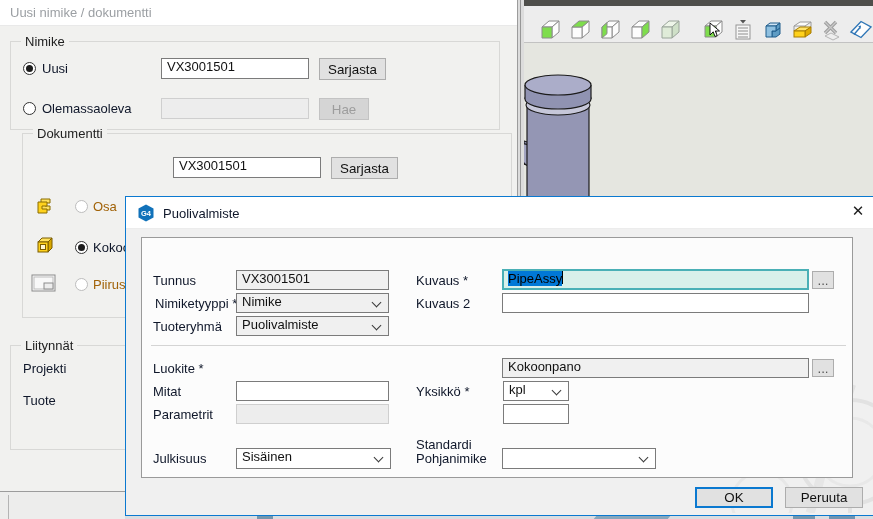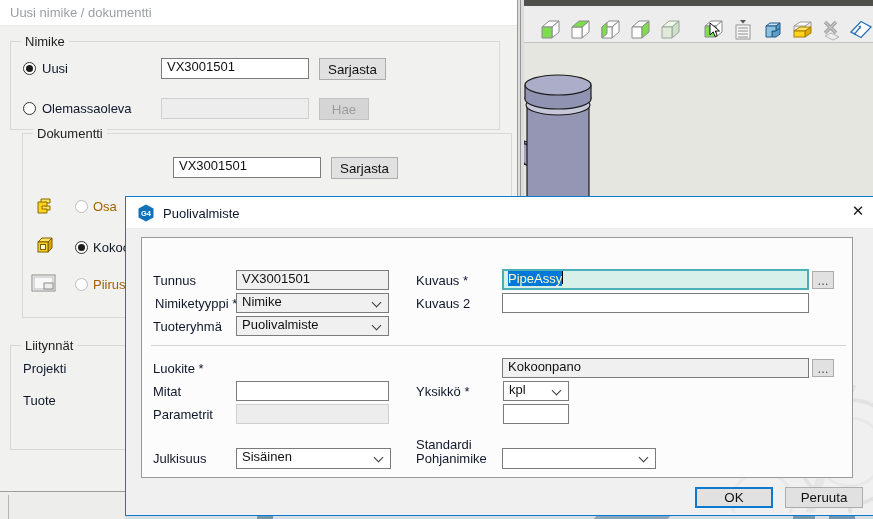--- a/index.html
+++ b/index.html
@@ -13,21 +13,21 @@
   .lbl { position: absolute; white-space: nowrap; color: #0f172a; }
   .lbl.gray { color: #a16207; }
   .field {
     position: absolute; background: #fff; border: 1px solid #7b7b7b;
     display: flex; align-items: flex-start; padding: 0 5px;
     overflow: hidden; white-space: nowrap; color: #111;
   }
   .field.ro  { background: #f0f0f0; }
   .field.dis { background: #ededed; border-color: #cfcfcf; }
   .field.focus { border: 2px solid #4ab0b6; background: #d8f0ea; padding: 0 4px; }
-  .sel { background: #0078d7; color: #fef9c3; }
+  .sel { background: #0078d7; color: #000000; }
   .caret { display:inline-block; width:1px; height:13px; background:#000; }
   .chev {
     position: absolute; right: 8px; top: 5px; width: 7px; height: 7px;
     border-right: 1.5px solid #3a3a3a; border-bottom: 1.5px solid #3a3a3a;
     transform: rotate(45deg);
   }
   .btn {
     position: absolute; background: #e1e1e1; border: 1px solid #adadad;
     display: flex; align-items: center; justify-content: center; color: #111;
   }

